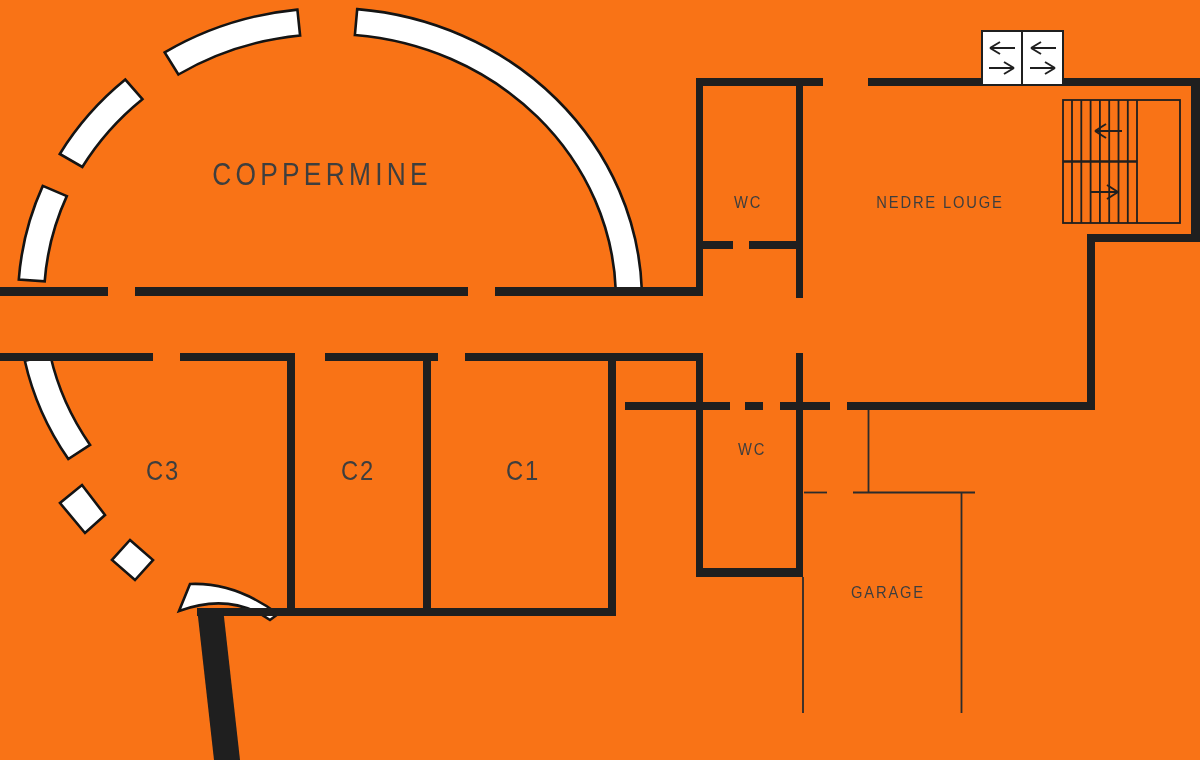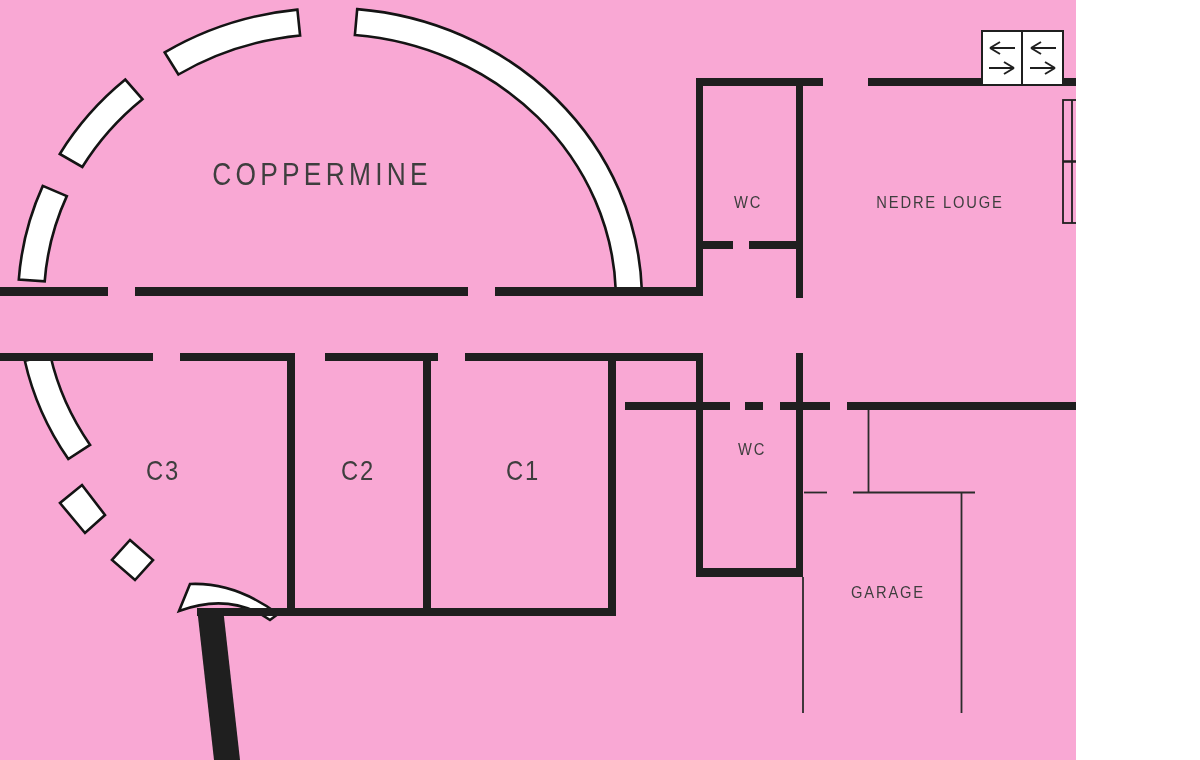--- a/index.html
+++ b/index.html
@@ -1,19 +1,19 @@
 <!DOCTYPE html>
 <html><head>
 <meta charset="utf-8">
 <style>
   html,body{margin:0;padding:0;background:#ffffff;}
   #plan{
     position:relative;
-    width:1076px;height:760px;
-    background:#f9a8d4;
+    width:1200px;height:760px;
+    background:#f97316;
     overflow:hidden;
     font-family:"Liberation Sans", sans-serif;
   }
   #plan svg{position:absolute;left:0;top:0;}
   .room-label{
     position:absolute;
     color:#3e3e3e;
     font-weight:300;
     white-space:nowrap;
     transform:translate(-50%,-50%) scaleX(0.85);

